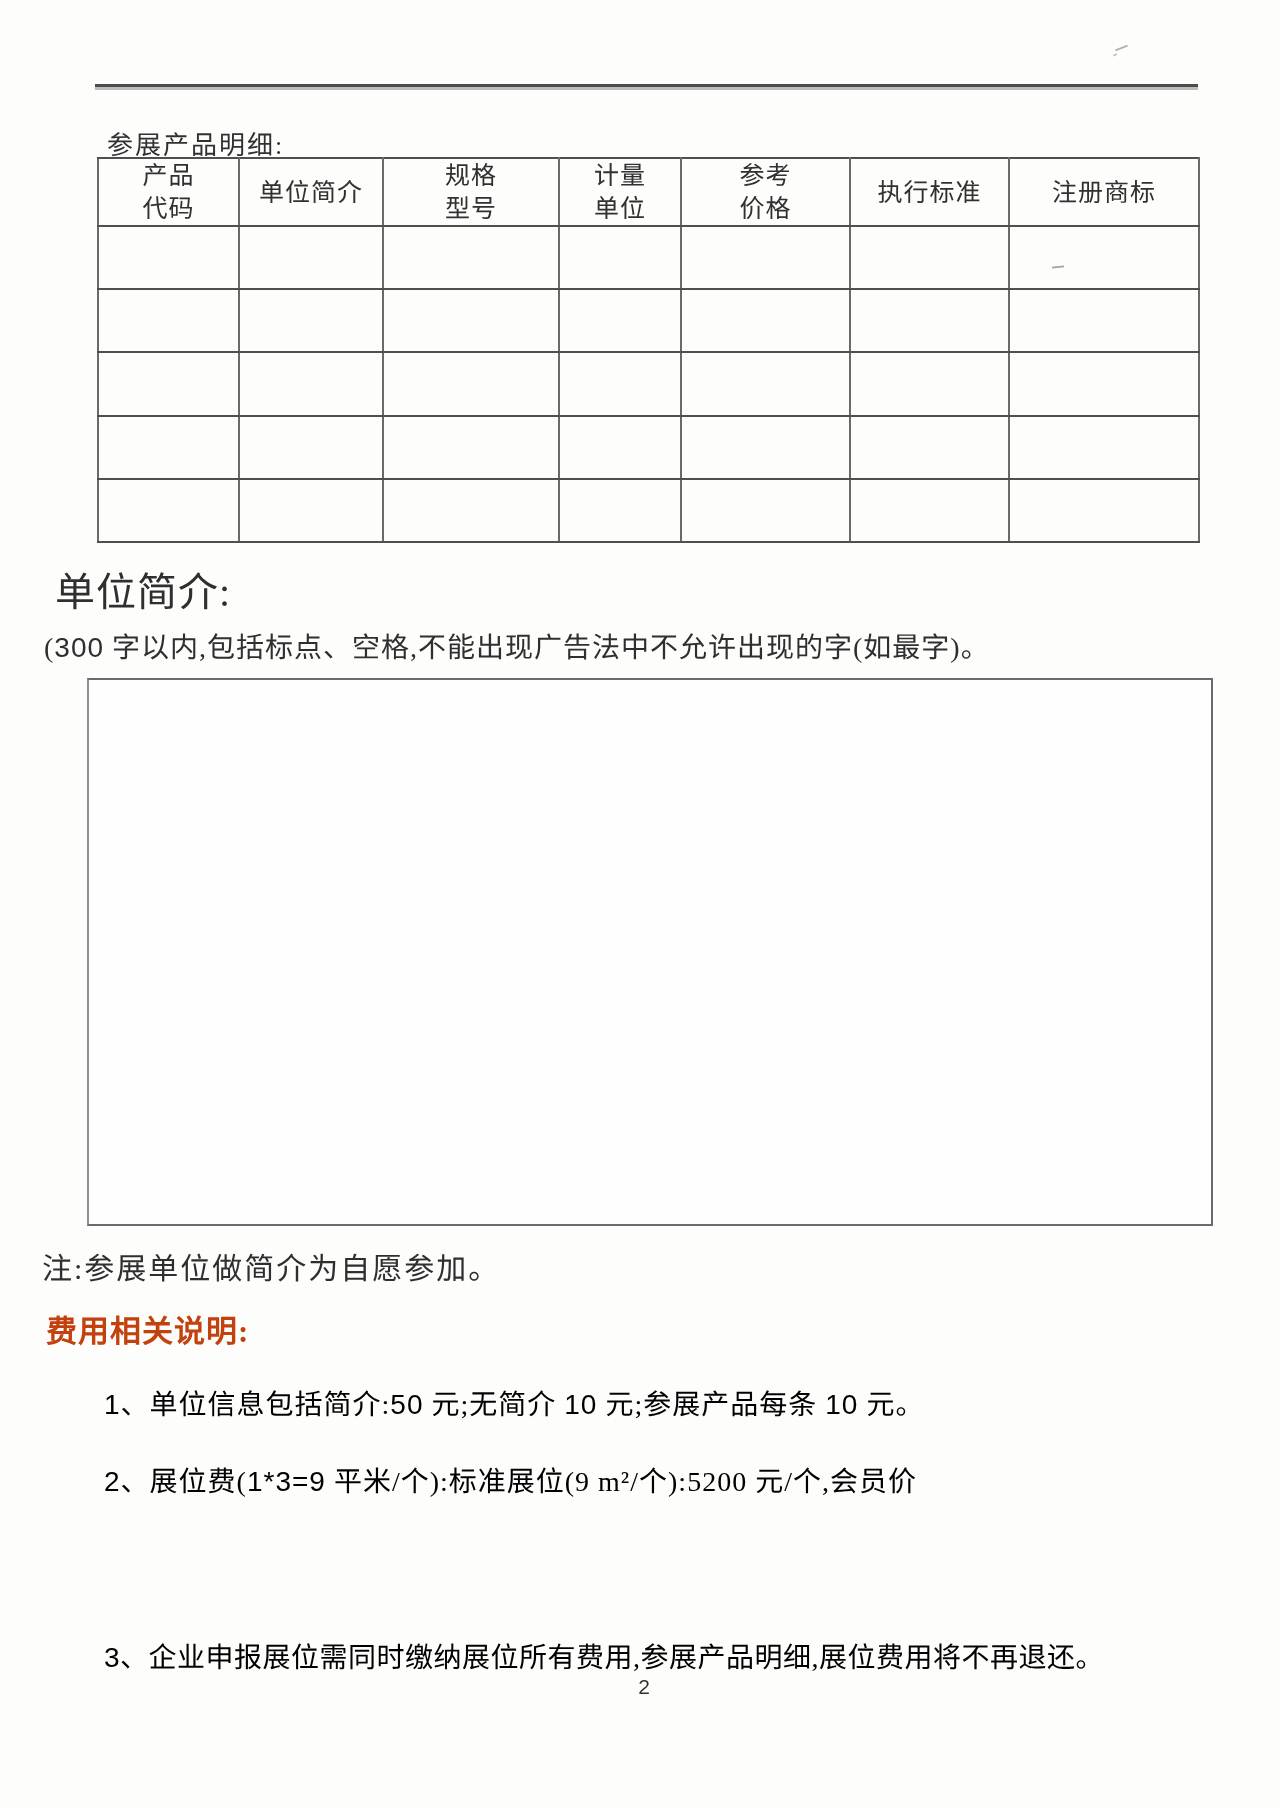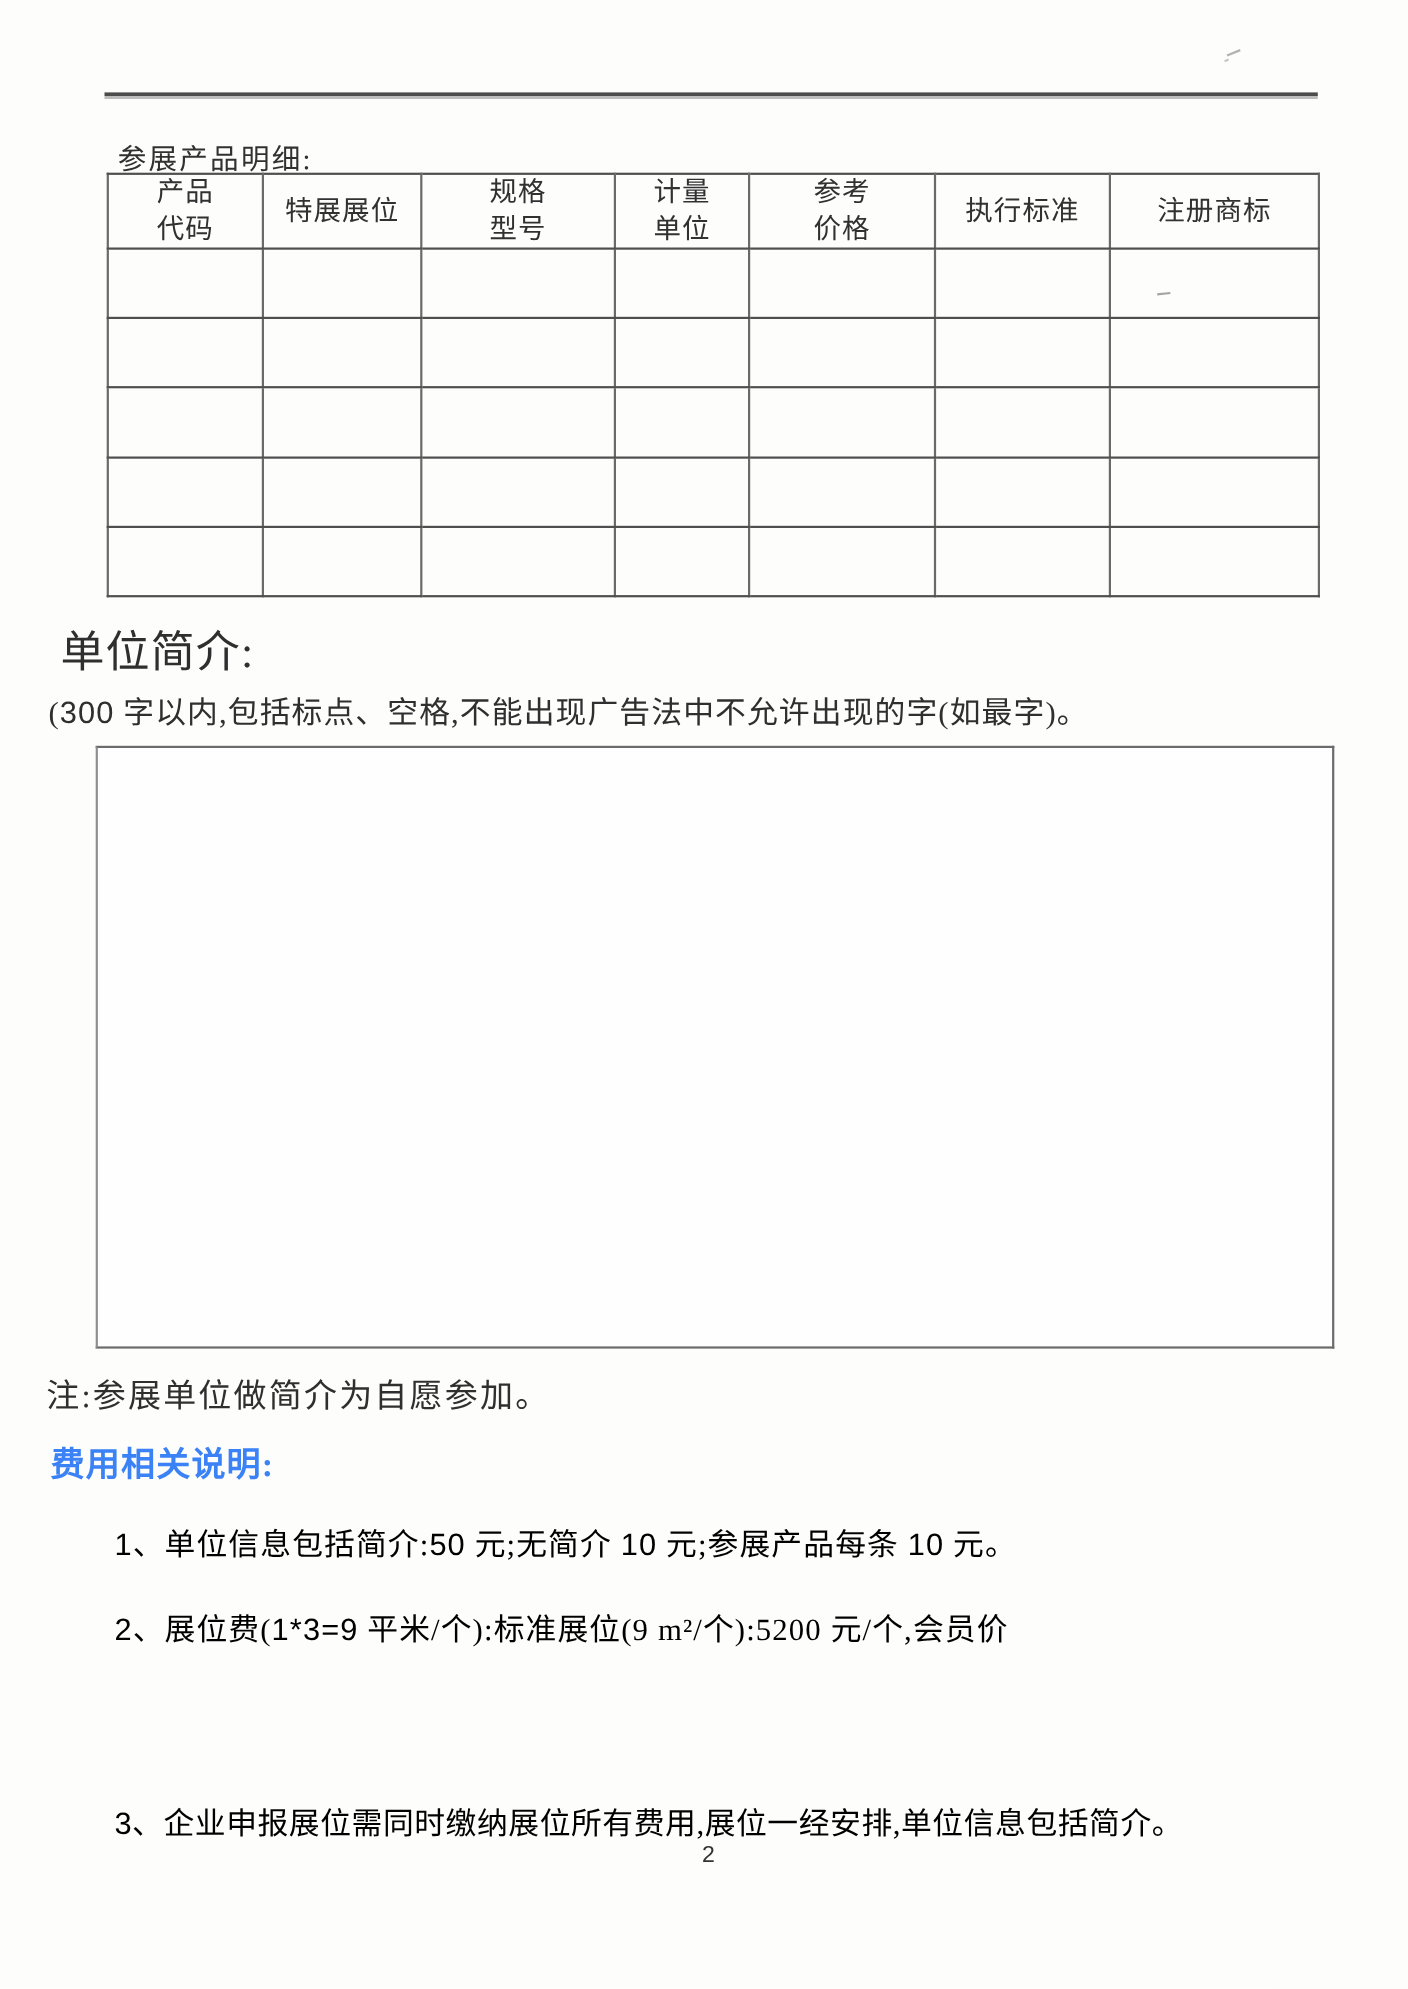--- a/index.html
+++ b/index.html
@@ -95,21 +95,21 @@
     position: absolute;
     left: 42px; top: 1244px;
     font-size: 30px; letter-spacing: 2px;
   }
   .fees-heading {
     position: absolute;
     left: 46px; top: 1306px;
     font-size: 31px;
     font-weight: bold;
     letter-spacing: 1px;
-    color: #3b82f6;
+    color: #c2410c;
   }
   .fee-item {
     position: absolute;
     font-size: 28px;
     letter-spacing: 1px;
     white-space: nowrap;
     color: #000000;
   }
   .fee-item-1 { left: 104px; top: 1382px; }
   .fee-item-2a { left: 104px; top: 1459px; }
@@ -142,21 +142,21 @@
         <col style="width: 144px;">
         <col style="width: 176px;">
         <col style="width: 122px;">
         <col style="width: 169px;">
         <col style="width: 159px;">
         <col style="width: 190px;">
       </colgroup>
     <thead>
       <tr>
           <th>产品<br>代码</th>
-          <th>特展展位</th>
+          <th>单位简介</th>
           <th>规格<br>型号</th>
           <th>计量<br>单位</th>
           <th>参考<br>价格</th>
           <th>执行标准</th>
           <th>注册商标</th>
         </tr>
     </thead>
     <tbody>
         <tr>
           <td></td>
@@ -215,17 +215,17 @@
 
   <div class="voluntary-note">注:参展单位做简介为自愿参加。</div>
 
   <div class="fees-heading">费用相关说明:</div>
 
   <div class="fee-item fee-item-1"><span class="b sans">1</span><span>、单位信息包括简介:</span><span class="b sans">50</span><span> 元;无简介 </span><span class="b sans">10</span><span> 元;参展产品每条 </span><span class="b sans">10</span><span> 元。</span></div>
 
   <div class="fee-item fee-item-2a"><span class="b sans">2</span><span>、展位费(</span><span class="b sans">1*3=9</span><span> 平米/个):标准展位(9 m²/个):5200 元/个,会员价</span></div>
 
 
-  <div class="fee-item fee-item-3"><span class="b sans">3</span><span>、企业申报展位需同时缴纳展位所有费用,展位一经安排,单位信息包括简介。</span></div>
+  <div class="fee-item fee-item-3"><span class="b sans">3</span><span>、企业申报展位需同时缴纳展位所有费用,参展产品明细,展位费用将不再退还。</span></div>
 
   <div class="page-number">2</div>
 
 </div>
 
 </body></html>

